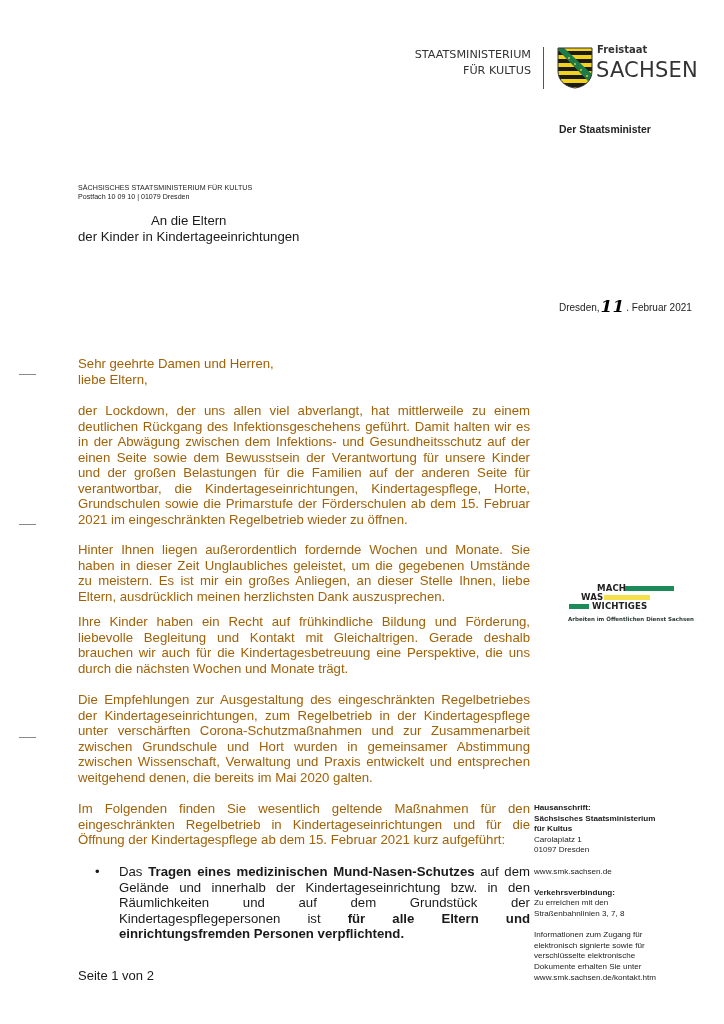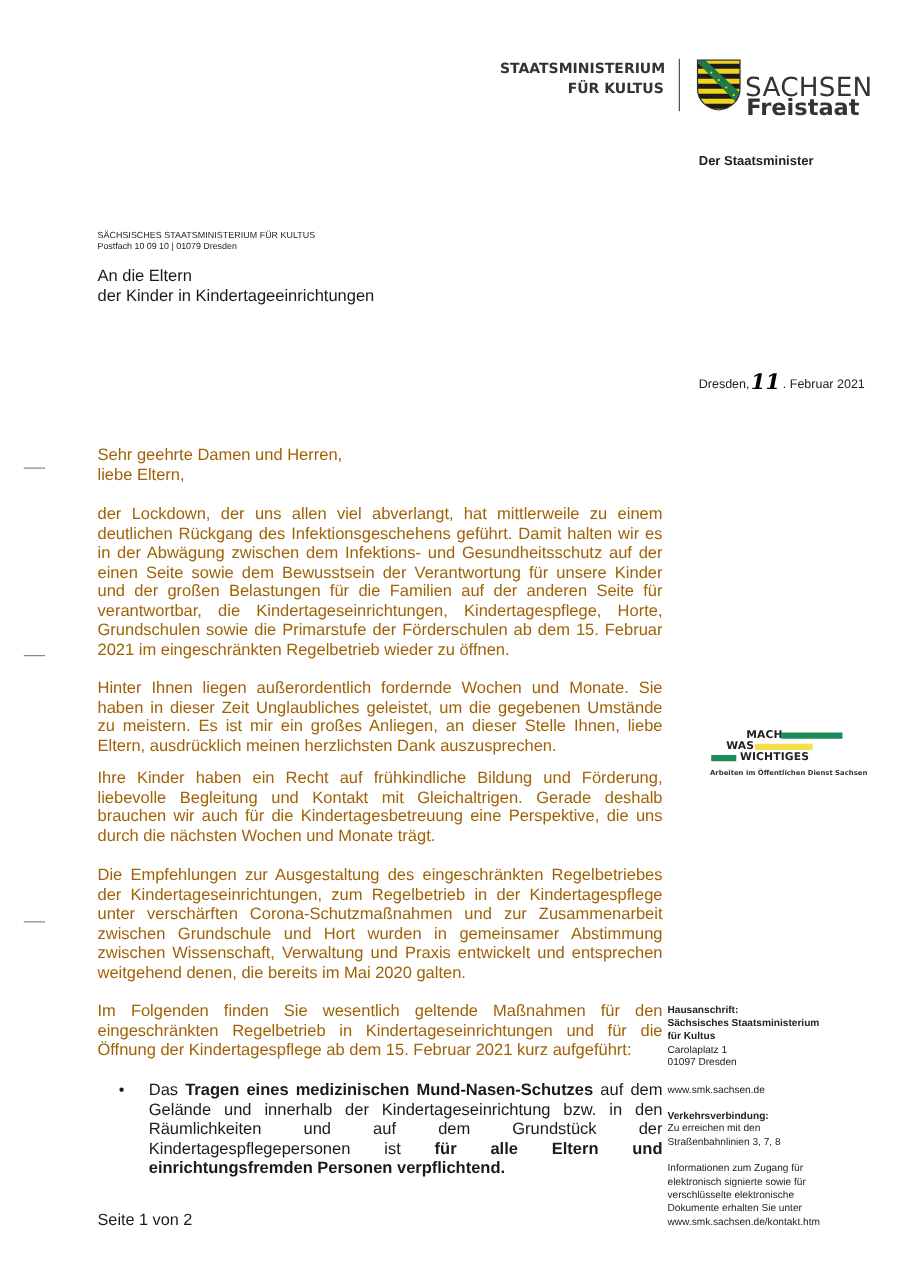--- a/index.html
+++ b/index.html
@@ -6,36 +6,36 @@
   body {
     width: 724px; height: 1024px; background: #ffffff; position: relative; overflow: hidden;
     font-family: "Liberation Sans", sans-serif; color: #1a1a1a;
   }
   .abs { position: absolute; }
 
   
   .ministry-name {
     left: 400px; top: 47px; width: 131px; text-align: right;
     font-family: "DejaVu Sans", sans-serif; font-size: 11.2px; line-height: 16px;
-    color: #333; letter-spacing: 0px; font-weight: 700;
+    color: #333; letter-spacing: 0px; font-weight: 400;
   }
   .ministry-name div { white-space: nowrap; }
   .header-divider { left: 543px; top: 47px; width: 1px; height: 42px; background: #555; }
   .coat-of-arms { left: 557px; top: 47px; width: 36px; height: 42px; }
-  .freistaat-text { left: 597px; top: 44px; font-size: 18px; color: #333; font-family: "DejaVu Sans", sans-serif; font-weight: 600; margin-top: 32px; }
+  .freistaat-text { left: 597px; top: 44px; font-size: 10px; color: #333; font-family: "DejaVu Sans", sans-serif; font-weight: 600; }
   .sachsen-text { left: 596px; top: 58px; font-size: 21px; color: #333; font-family: "DejaVu Sans", sans-serif; letter-spacing: 0.2px; }
 
   .minister-title { left: 559px; top: 124px; font-size: 10.4px; font-weight: bold; color: #222; }
 
   
   .sender { left: 78px; top: 184px; font-size: 7.1px; line-height: 9.2px; color: #222; }
   .sender .s1 { letter-spacing: 0.05px; }
 
   
-  .recipient { left: 78px; top: 213px; font-size: 13.2px; line-height: 15.6px; color: #1a1a1a; }
+  .recipient { left: 78px; top: 213px; font-size: 13.2px; line-height: 15.6px; color: #1a1a1a; text-align: center; }
 
   
   .date-line { left: 559px; top: 300px; font-size: 10px; color: #222; display: flex; align-items: baseline; }
   .signature-mark { color: #000000; font-style: italic; font-family: "DejaVu Serif", serif; font-size: 17px; font-weight: bold; margin: 0 2px 0 1px; line-height: 10px; transform: translateY(1px); }
 
   
   .fold-mark { left: 19px; width: 17px; height: 1px; background: #888; }
 
   
   .body-text { left: 78px; width: 452px; font-size: 13.2px; line-height: 15.5px; color: #a16207; text-align: justify; }

